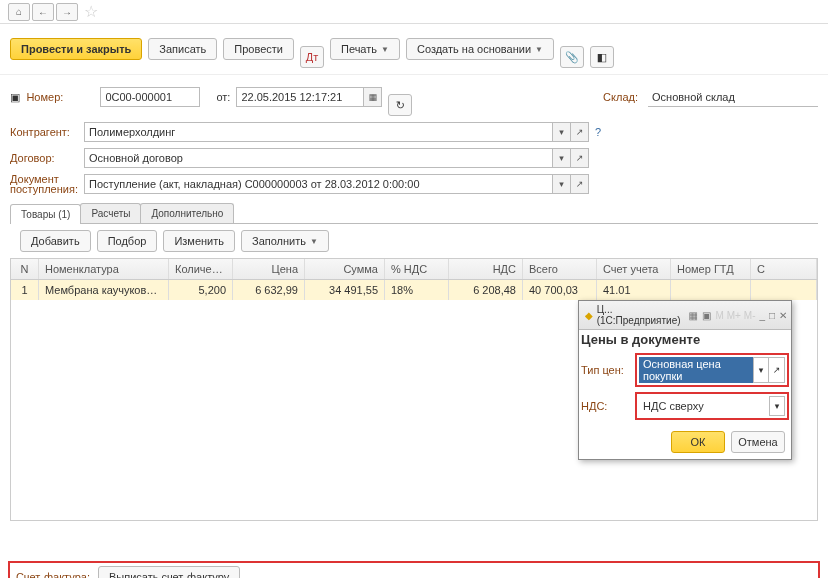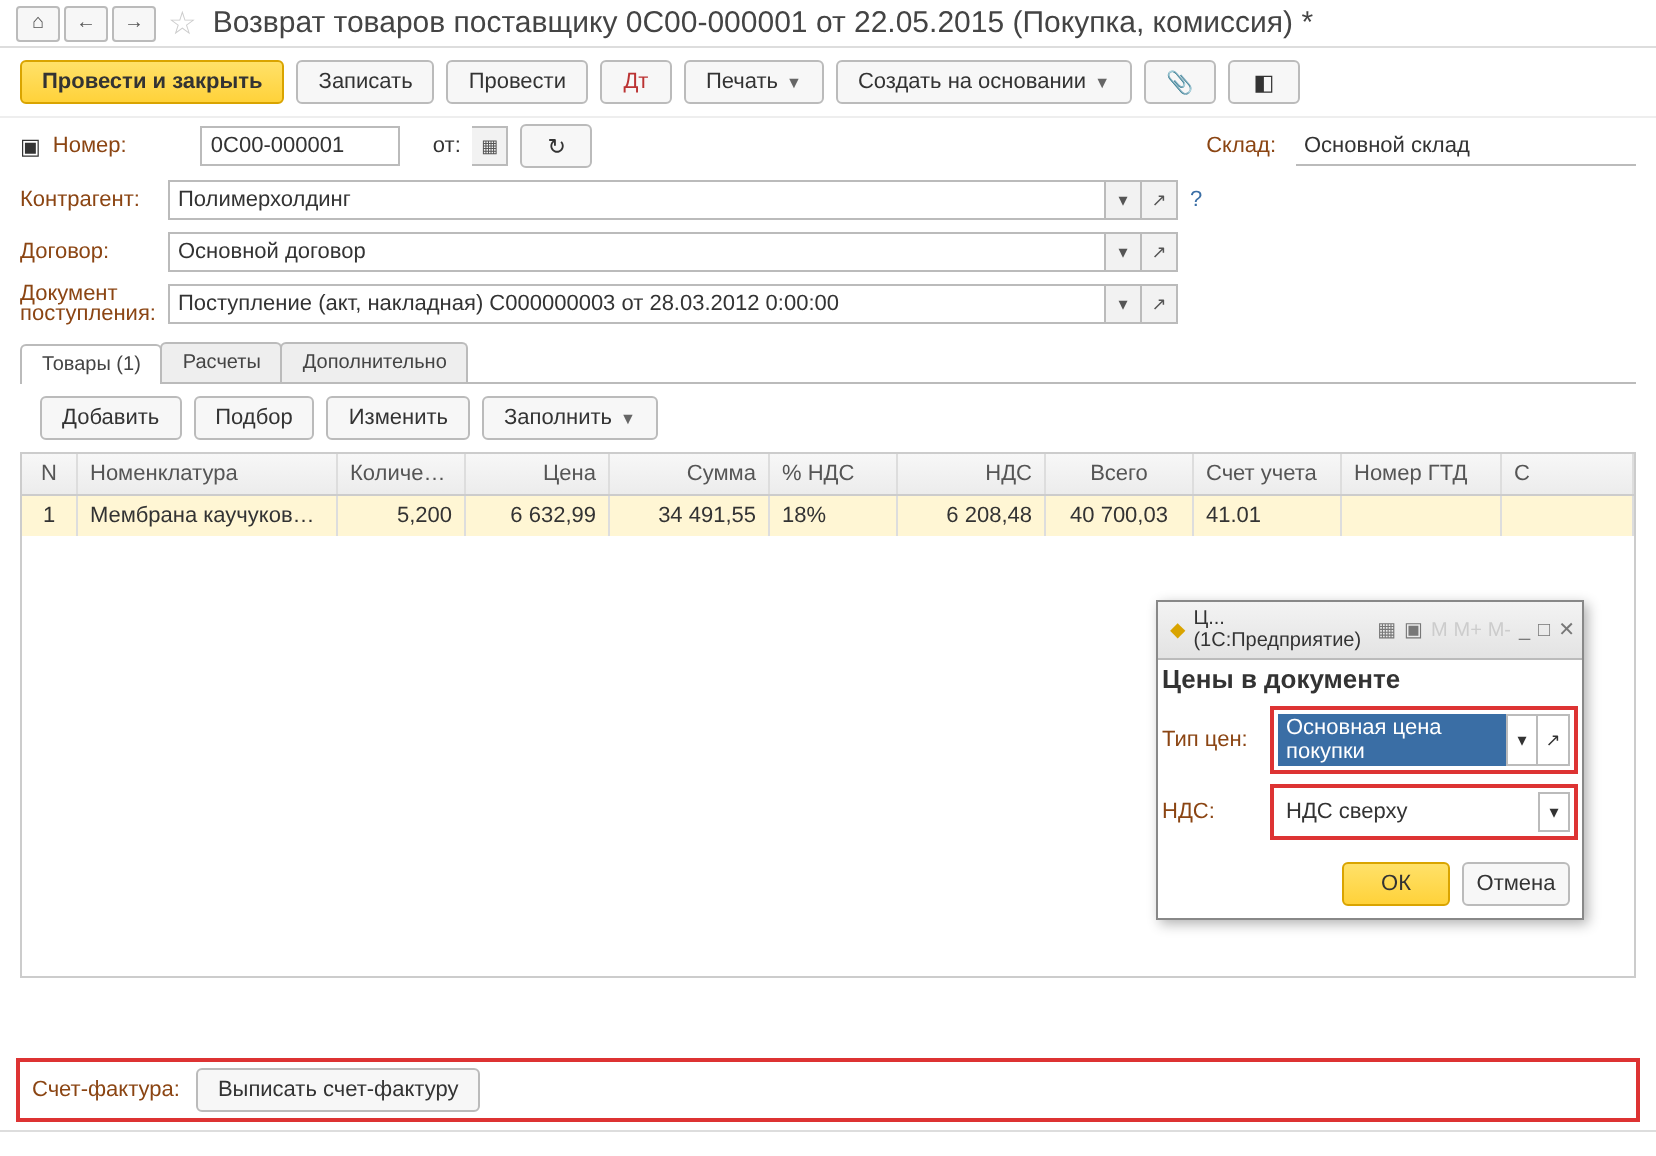--- a/index.html
+++ b/index.html
@@ -50,21 +50,21 @@
     display: inline-flex;
     align-items: center;
     gap: 4px;
     color: #333;
   }
   .btn.primary {
     background: linear-gradient(#ffe169,#ffd23a);
     border-color: #d9a400;
     font-weight: bold;
   }
-  .btn.icon-only { width: 36px; padding: 0; justify-content: center; }
+  .btn.icon-only { width: 24px; padding: 0; justify-content: center; margin-top: 16px; }
   .btn .caret { font-size: 8px; color: #666; }
   .form-row {
     display: flex;
     align-items: center;
     padding: 3px 10px;
     gap: 6px;
   }
   .label { color: #8b4513; width: 68px; }
   .label.wide { width: 68px; }
   .input {
@@ -124,21 +124,21 @@
   }
   .thead { background: linear-gradient(#f7f7f7,#ececec); border-bottom: 1px solid #ccc; color: #555; }
   .trow { background: #fff6d4; }
   .c-n{width:28px;text-align:center}
   .c-nom{width:130px}
   .c-qty{width:64px;text-align:right}
   .c-price{width:72px;text-align:right}
   .c-sum{width:80px;text-align:right}
   .c-pnds{width:64px}
   .c-nds{width:74px;text-align:right}
-  .c-total{width:74px;text-align:center}
+  .c-total{width:74px;text-align:left}
   .c-acct{width:74px}
   .c-gtd{width:80px}
   .c-rest{flex:1}
   .tbody-space { height: 220px; }
   .bottom-row {
     border: 2px solid #d33;
     margin: 0 8px 4px;
     padding: 3px 6px;
     display: flex; align-items: center; gap: 8px;
   }
@@ -176,21 +176,20 @@
   .btn.yellow{background:linear-gradient(#ffe169,#ffd23a);border-color:#d9a400}
 </style>
 </head>
 <body>
 
 <div class="topnav">
   <div class="nav-btn">⌂</div>
   <div class="nav-btn">←</div>
   <div class="nav-btn">→</div>
   <span class="star-icon">☆</span>
-  <span class="page-title">Возврат товаров поставщику 0С00-000001 от 22.05.2015 (Покупка, комиссия) *</span>
 </div>
 
 <div class="toolbar">
   <div class="btn primary">Провести и закрыть</div>
   <div class="btn">Записать</div>
   <div class="btn">Провести</div>
   <div class="btn icon-only" style="color:#b33">Дт</div>
   <div class="btn">
     <span>Печать</span>
     <span class="caret">▼</span>
@@ -202,20 +201,21 @@
   <div class="btn icon-only">📎</div>
   <div class="btn icon-only">◧</div>
 </div>
 
 <div class="form-row">
   <span>▣</span>
   <span class="label">Номер:</span>
   <div class="input" style="width:100px">0С00-000001</div>
   <span style="margin-left:10px">от:</span>
   <div class="combo">
+    <div class="input" style="width:128px">22.05.2015 12:17:21</div>
     <div class="addon">▦</div>
   </div>
   <div class="btn icon-only">↻</div>
   <span style="flex:1"></span>
   <span class="label" style="width:auto;margin-right:4px">Склад:</span>
   <div class="input" style="width:170px;border:none;border-bottom:1px solid #bbb">Основной склад</div>
 </div>
 
 <div class="form-row">
   <span class="label wide">Контрагент:</span>

